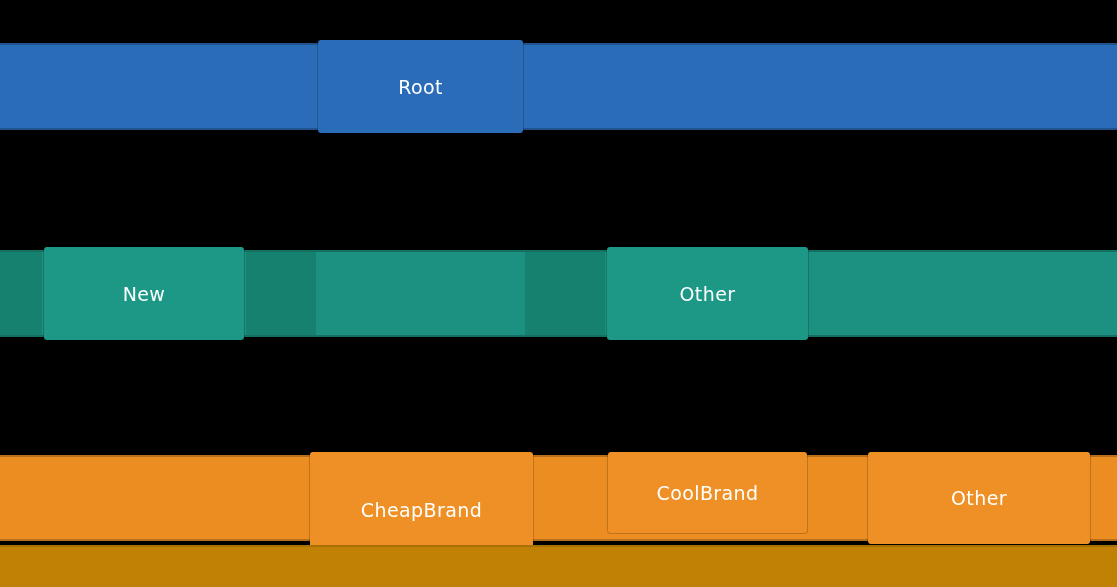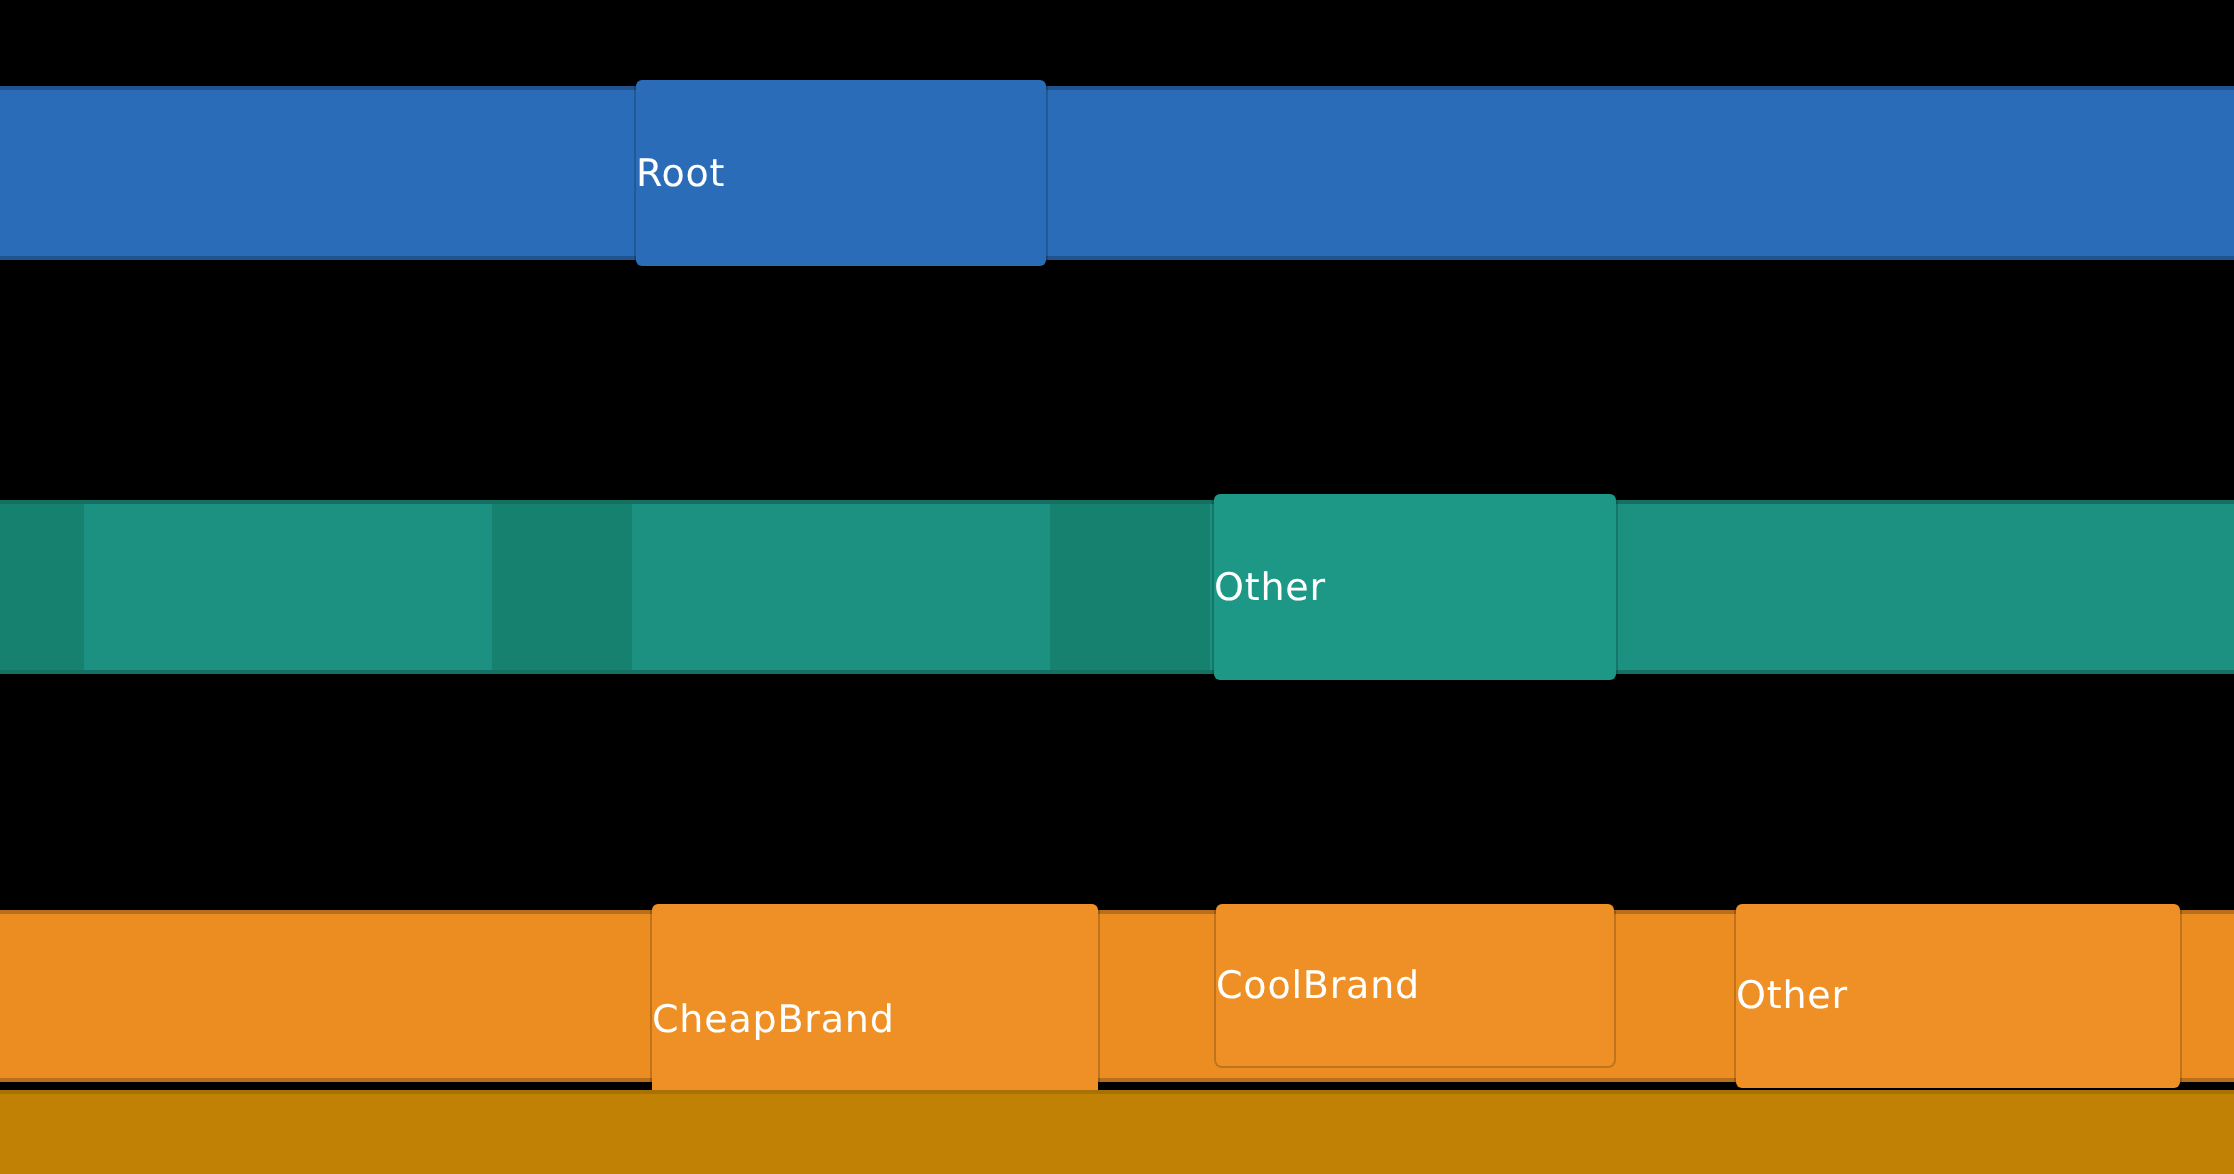--- a/index.html
+++ b/index.html
@@ -22,20 +22,21 @@
   .patch {
     position: absolute;
     box-shadow: inset 0 2px 0 rgba(0,0,0,0.12), inset 0 -2px 0 rgba(0,0,0,0.12);
   }
   .tile {
     position: absolute;
     border-radius: 3px;
     box-shadow: 0 0 0 1px rgba(0,0,0,0.18);
     display: flex;
     align-items: center;
+    justify-content: center;
   }
   .tile-label {
     color: #ffffff;
     font-size: 19px;
     letter-spacing: 0.4px;
     white-space: nowrap;
     pointer-events: none;
   }
   .footer-band {
     position: absolute;
@@ -47,25 +48,28 @@
 
 <div id="chart" style="width: 1117px; height: 587px; background: rgb(0, 0, 0);">
     <div class="band" style="left: 0px; top: 43px; width: 1117px; height: 87px; background: rgb(43, 108, 184);"></div>
     <div class="tile" style="left: 318px; top: 40px; width: 205px; height: 93px; background: rgb(43, 108, 184);">
       <span class="tile-label">Root</span>
     </div>
     <div class="band" style="left: 0px; top: 250px; width: 1117px; height: 87px; background: rgb(28, 144, 129);"></div>
     <div class="patch" style="left: 0px; top: 250px; width: 42px; height: 87px; background: rgb(23, 129, 111);"></div>
     <div class="patch" style="left: 246px; top: 250px; width: 70px; height: 87px; background: rgb(23, 129, 111);"></div>
     <div class="patch" style="left: 525px; top: 250px; width: 80px; height: 87px; background: rgb(23, 129, 111);"></div>
+    <div class="tile" style="left: 44px; top: 247px; width: 200px; height: 93px; background: rgb(29, 152, 134);">
+      <span class="tile-label">New</span>
+    </div>
     <div class="tile" style="left: 607px; top: 247px; width: 201px; height: 93px; background: rgb(29, 152, 134);">
       <span class="tile-label">Other</span>
     </div>
     <div class="band" style="left: 0px; top: 455px; width: 1117px; height: 86px; background: rgb(236, 141, 34);"></div>
-    <div class="tile" style="left: 326px; top: 452px; width: 223px; height: 116px; background: rgb(238, 144, 37);">
+    <div class="tile" style="left: 310px; top: 452px; width: 223px; height: 116px; background: rgb(238, 144, 37);">
       <span class="tile-label">CheapBrand</span>
     </div>
     <div class="tile" style="left: 608px; top: 452px; width: 199px; height: 81px; background: rgb(238, 144, 37);">
       <span class="tile-label">CoolBrand</span>
     </div>
     <div class="tile" style="left: 868px; top: 452px; width: 222px; height: 92px; background: rgb(238, 144, 37);">
       <span class="tile-label">Other</span>
     </div>
     <div class="footer-band" style="left: 0px; top: 545px; width: 1117px; height: 42px; background: rgb(192, 129, 4);"></div>
   </div>

